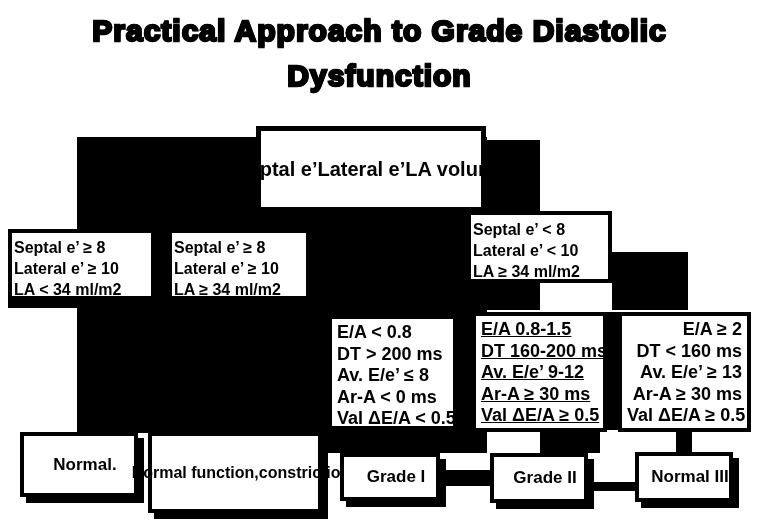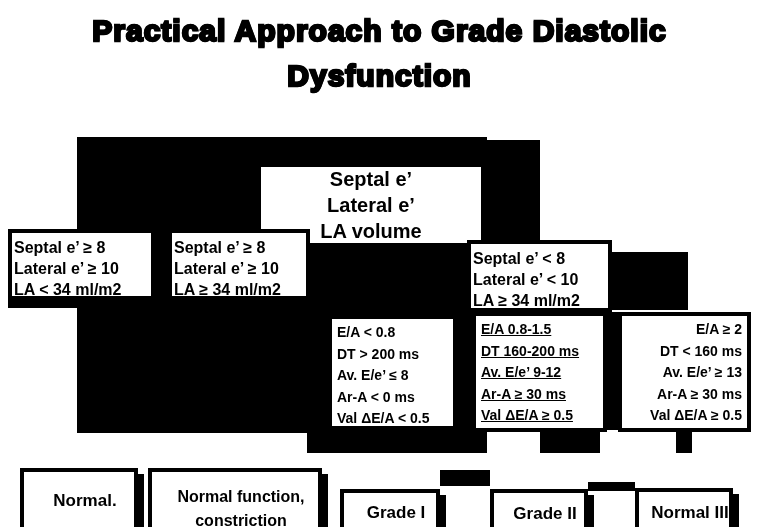--- a/index.html
+++ b/index.html
@@ -12,22 +12,22 @@
     position:absolute;left:0;top:8px;width:759px;text-align:center;
     font-weight:bold;font-size:30px;line-height:45px;letter-spacing:1px;
     -webkit-text-stroke:2.4px #000;text-shadow:1px 0 #000,-1px 0 #000,0 1px #000,0 -1px #000;
   }
   .blk{position:absolute;background:#000;}
   .box{
     position:absolute;background:#fff;border:4px solid #000;box-sizing:border-box;
     font-weight:bold;white-space:nowrap;
   }
   .lft{padding:4px 2px;font-size:16px;line-height:21px;}
-  .crit{padding:3px 5px;font-size:14px;line-height:21.5px;}
-  .ctr{display:flex;flex-direction:column;align-items:center;justify-content:center;text-align:center;margin-top:36px;}
+  .crit{padding:3px 5px;font-size:18px;line-height:21.5px;}
+  .ctr{display:flex;flex-direction:row;align-items:center;justify-content:center;text-align:center;}
   .root{font-size:20px;line-height:26px;border-width:5px;}
   .outcome{font-size:17px;line-height:24px;box-shadow:6px 6px 0 #000;padding-left:12px;}
   .shadow-b{box-shadow:0 8px 0 #000;}
 </style>
 </head>
 <body>
 
 <div id="canvas">
 
   <div class="title">
@@ -57,21 +57,21 @@
     <div>Lateral e’ ≥ 10</div>
     <div>LA &lt; 34 ml/m2</div>
   </div>
 
   <div class="box lft" style="left:168px;top:229px;width:142px;height:71px;">
     <div>Septal e’ ≥ 8</div>
     <div>Lateral e’ ≥ 10</div>
     <div>LA ≥ 34 ml/m2</div>
   </div>
 
-  <div class="box lft" style="left:467px;top:240px;width:145px;height:72px;">
+  <div class="box lft" style="left:467px;top:211px;width:145px;height:72px;">
     <div>Septal e’ &lt; 8</div>
     <div>Lateral e’ &lt; 10</div>
     <div>LA ≥ 34 ml/m2</div>
   </div>
 
   <div class="box crit" style="left:328px;top:315px;width:129px;height:115px;">
     <div>E/A &lt; 0.8</div>
     <div>DT &gt; 200 ms</div>
     <div>Av. E/e’ ≤ 8</div>
     <div>Ar-A &lt; 0 ms</div>

